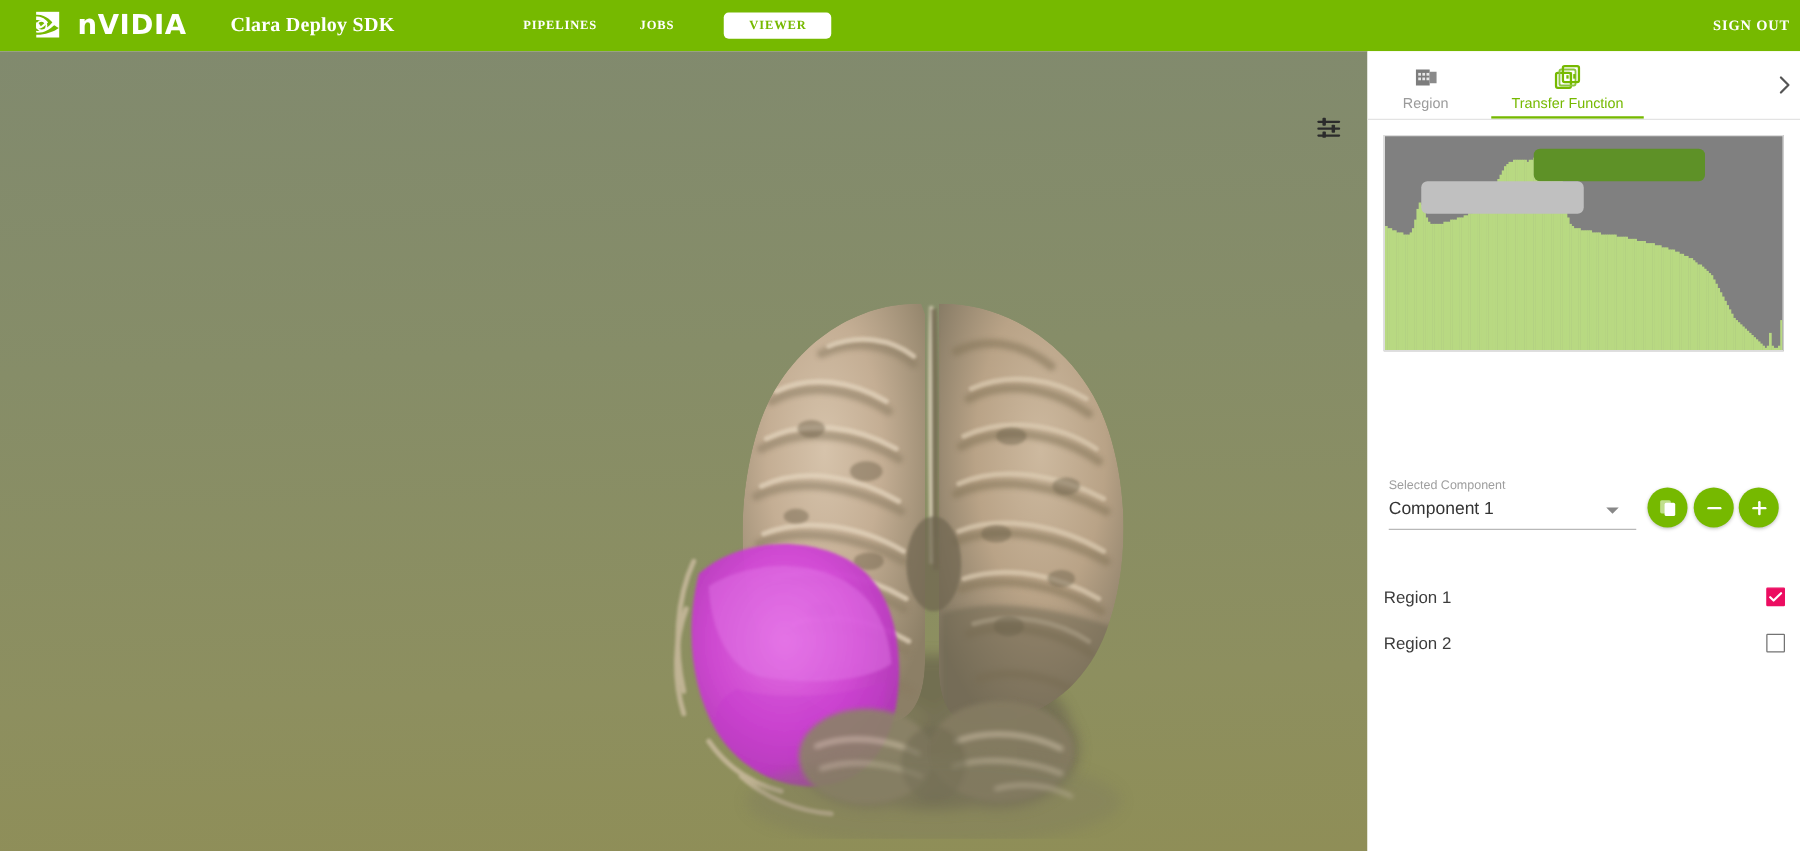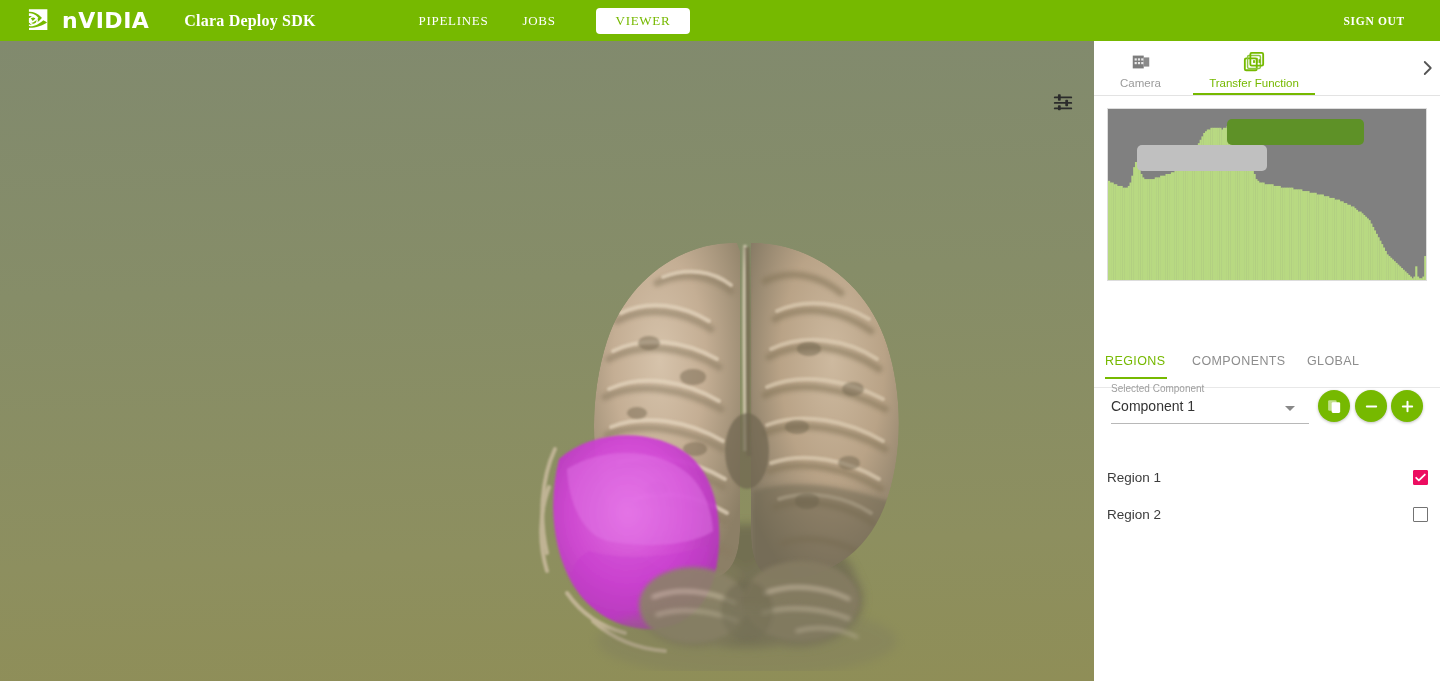--- a/index.html
+++ b/index.html
@@ -37,38 +37,38 @@
     font-weight: 700;
     font-family: "Liberation Serif", serif;
     letter-spacing: 0.2px;
   }
   #nav-links {
     margin-left: 93px;
     display: flex; align-items: center; gap: 0px;
   }
   .nav-link {
     color: #ffffff;
-    font-size: 13px;
-    font-weight: 400;
+    font-size: 10px;
+    font-weight: 700;
     letter-spacing: 0.7px;
     font-family: "Liberation Serif", serif;
     padding: 5px 10px;
     cursor: pointer;
     white-space: nowrap;
   }
   .nav-link.active {
     background: #ffffff;
     color: #76b900;
     border-radius: 4px;
     padding: 5px 20px;
     margin-left: 16px;
   }
   .nav-link:not(.active) { margin-right: 14px; }
   #sign-out {
-    position: absolute; right: 35px;
+    position: absolute; right: 8px;
     color: #ffffff;
     font-size: 11.5px;
     font-weight: 700;
     letter-spacing: 0.7px;
     font-family: "Liberation Serif", serif;
     cursor: pointer;
   }
 
   
   #viewport {
@@ -459,21 +459,21 @@
         <path d="M15 7h6v10h-6z" fill="#8a8a8a"></path>
         <g fill="#e8e8e8">
           <rect x="5" y="8" width="2.4" height="2.4"></rect>
           <rect x="8.6" y="8" width="2.4" height="2.4"></rect>
           <rect x="12.2" y="8" width="2.4" height="2.4"></rect>
           <rect x="5" y="12" width="2.4" height="2.4"></rect>
           <rect x="8.6" y="12" width="2.4" height="2.4"></rect>
           <rect x="12.2" y="12" width="2.4" height="2.4"></rect>
         </g>
       </svg>
-      <span class="plabel">Camera</span>
+      <span class="plabel">Region</span>
     </div>
 
     <div class="ptab active" id="ptab-tf">
       <svg class="picon" viewBox="0 0 24 24">
         <rect x="2" y="8" width="13" height="13" rx="1.5" fill="none" stroke="#76b900" stroke-width="2"></rect>
         <rect x="5" y="5" width="14" height="14" rx="1.5" fill="none" stroke="#8dc63f" stroke-width="1.6"></rect>
         <rect x="8" y="2" width="14" height="14" rx="1.5" fill="none" stroke="#76b900" stroke-width="2"></rect>
         <g fill="#76b900">
           <rect x="11" y="10" width="2" height="3"></rect>
           <rect x="14" y="7.5" width="2" height="5.5"></rect>
@@ -667,25 +667,20 @@
         <rect x="312.77" y="171.27" width="2.16" height="1.73" fill="#b8d982"></rect>
         <rect x="314.58" y="171.27" width="2.16" height="1.73" fill="#b8d982"></rect>
         <rect x="316.38" y="169.54" width="2.16" height="3.46" fill="#b8d982"></rect>
         <rect x="318.19" y="148.78" width="2.16" height="24.22" fill="#b8d982"></rect>
       </svg>
 
     <div class="region-bar" id="rbar1" style="left: 37.5%; width: 43%; top: 10px; background: rgb(94, 145, 39);"></div>
     <div class="region-bar" id="rbar2" style="left: 9%; width: 41%; top: 36px; background: rgb(192, 192, 192);"></div>
   </div>
 
-  <div id="sub-tabs">
-    <div class="stab active" id="stab-regions">REGIONS</div>
-    <div class="stab" id="stab-components">COMPONENTS</div>
-    <div class="stab" id="stab-global">GLOBAL</div>
-  </div>
 
   <div id="sel-row">
     <div id="sel-label">Selected Component</div>
     <div id="sel-value">Component 1</div>
     <div id="sel-underline"></div>
     <div id="sel-caret"></div>
 
     <div class="fab" id="fab-copy">
       <svg viewBox="0 0 24 24" width="17" height="17">
         <rect x="3" y="3" width="12" height="15" rx="1.8" fill="#ffffff" opacity="0.55"></rect>

